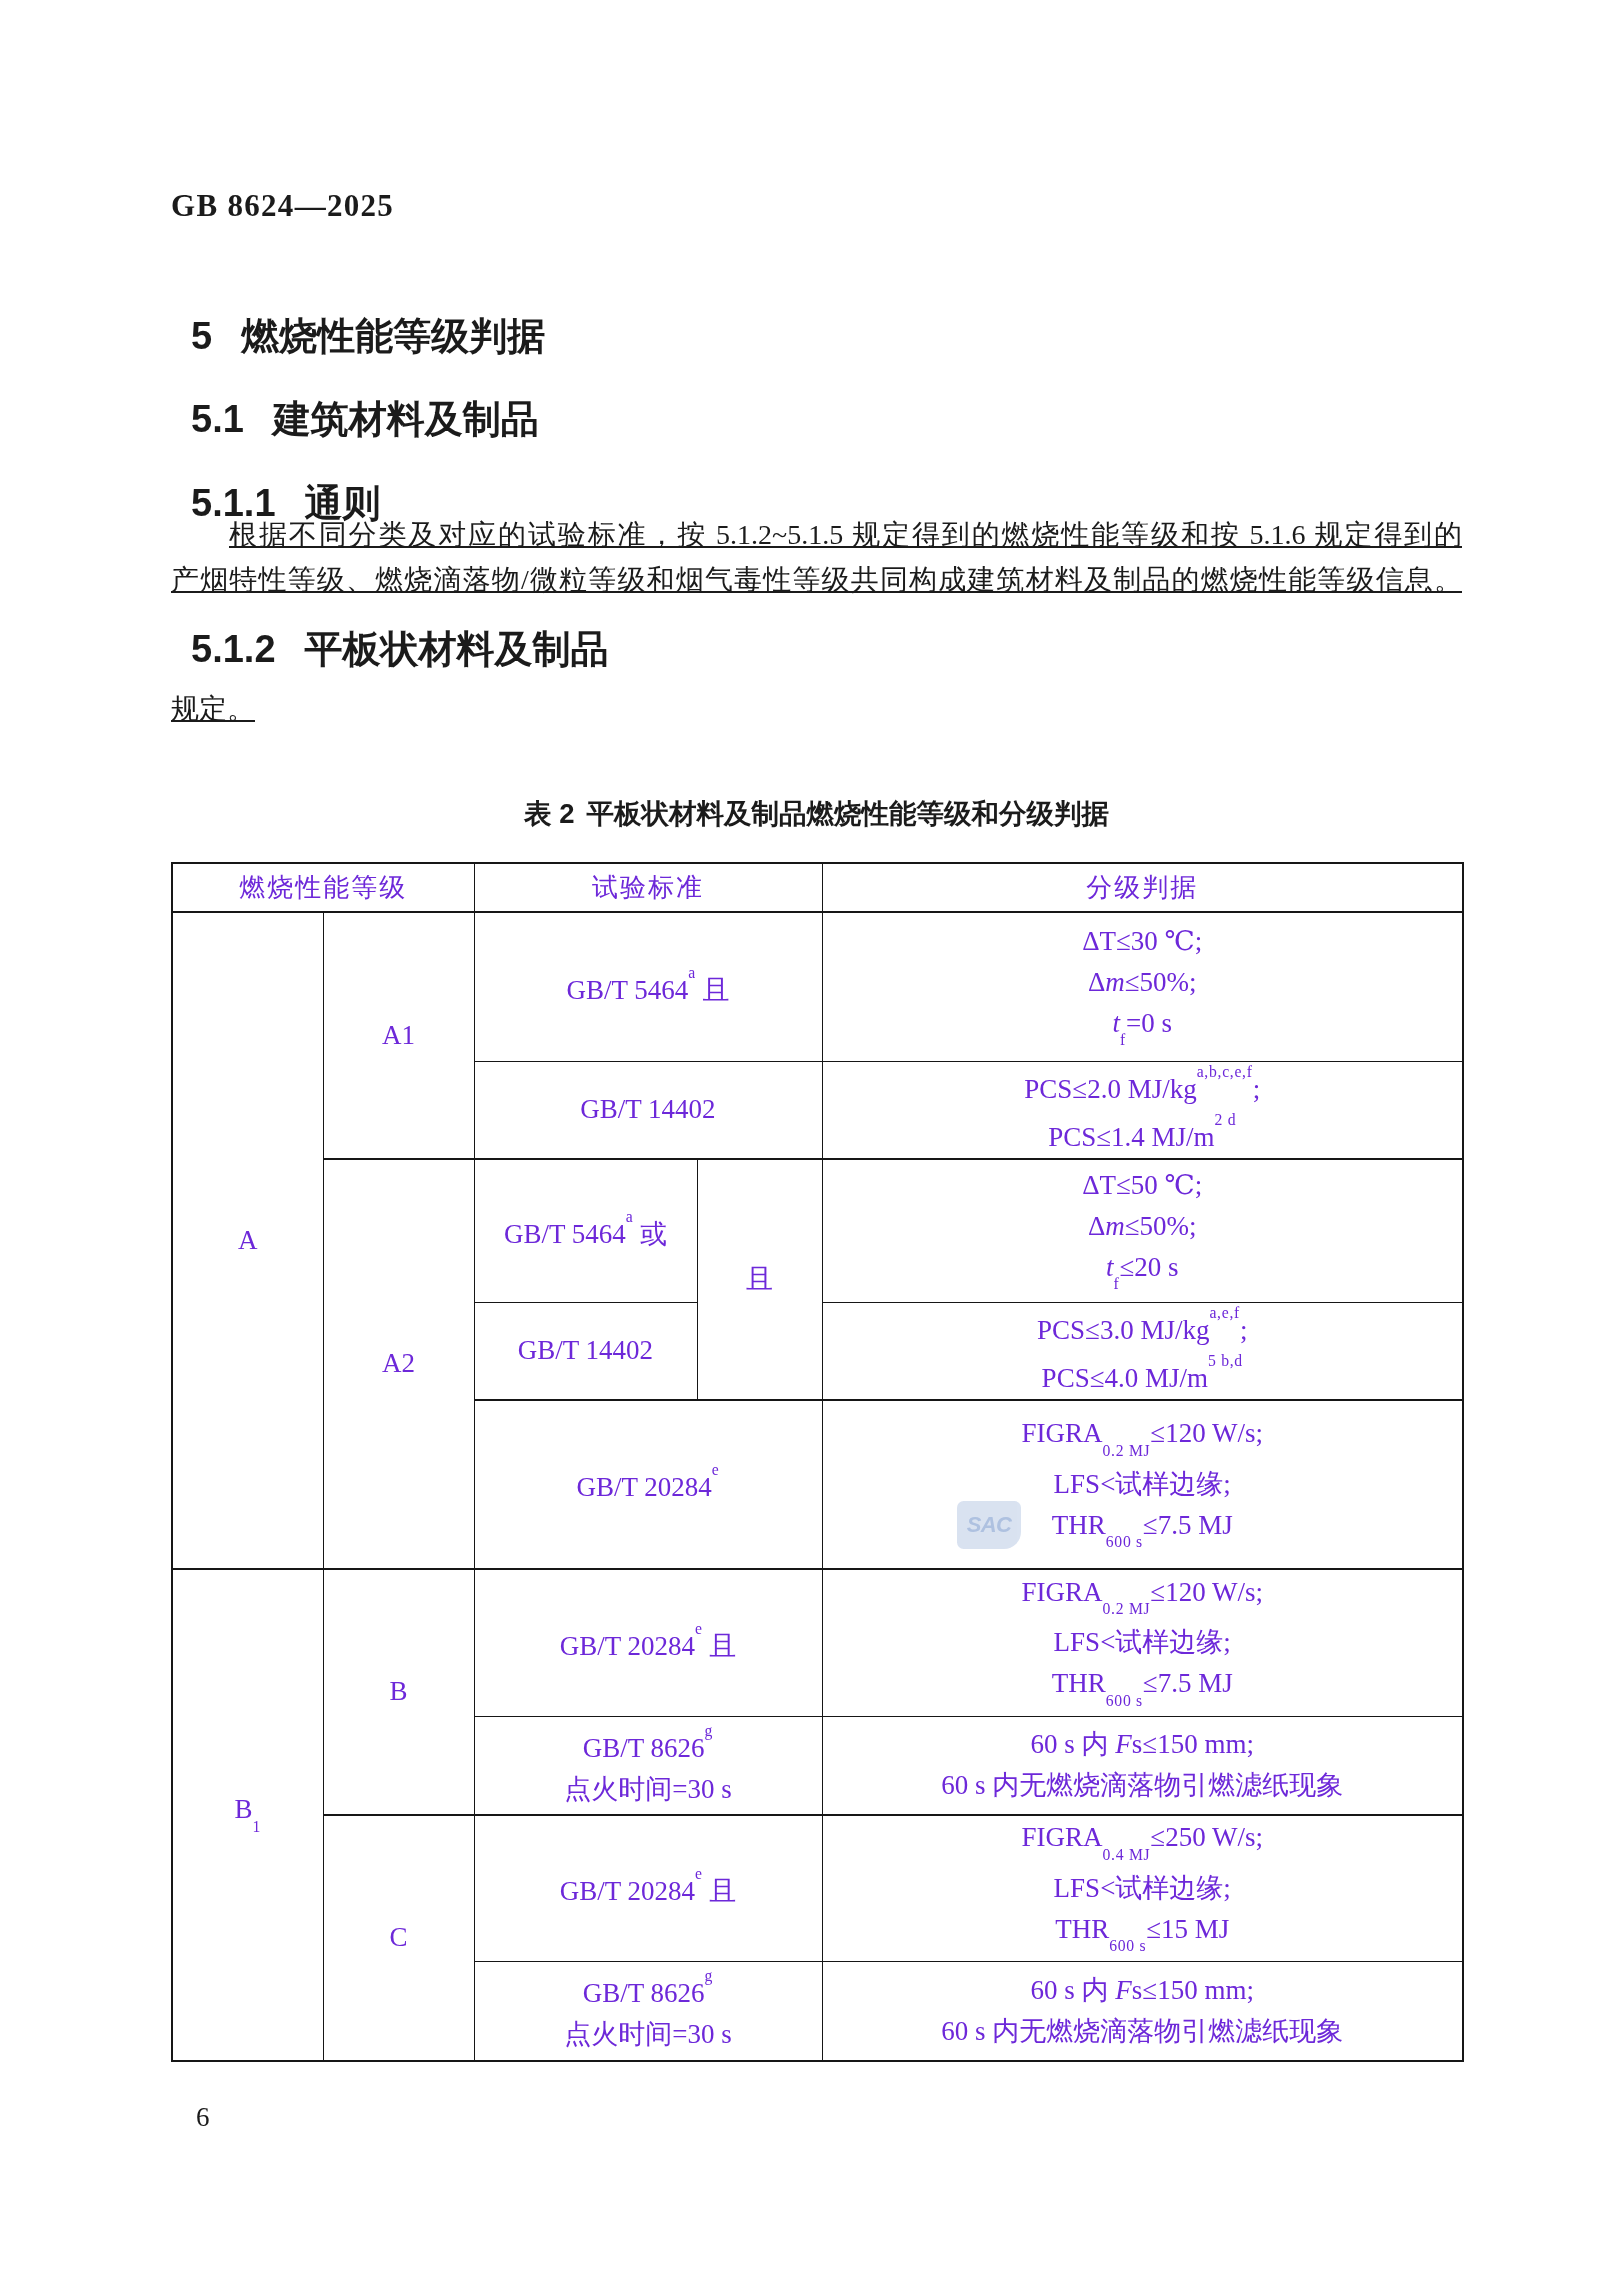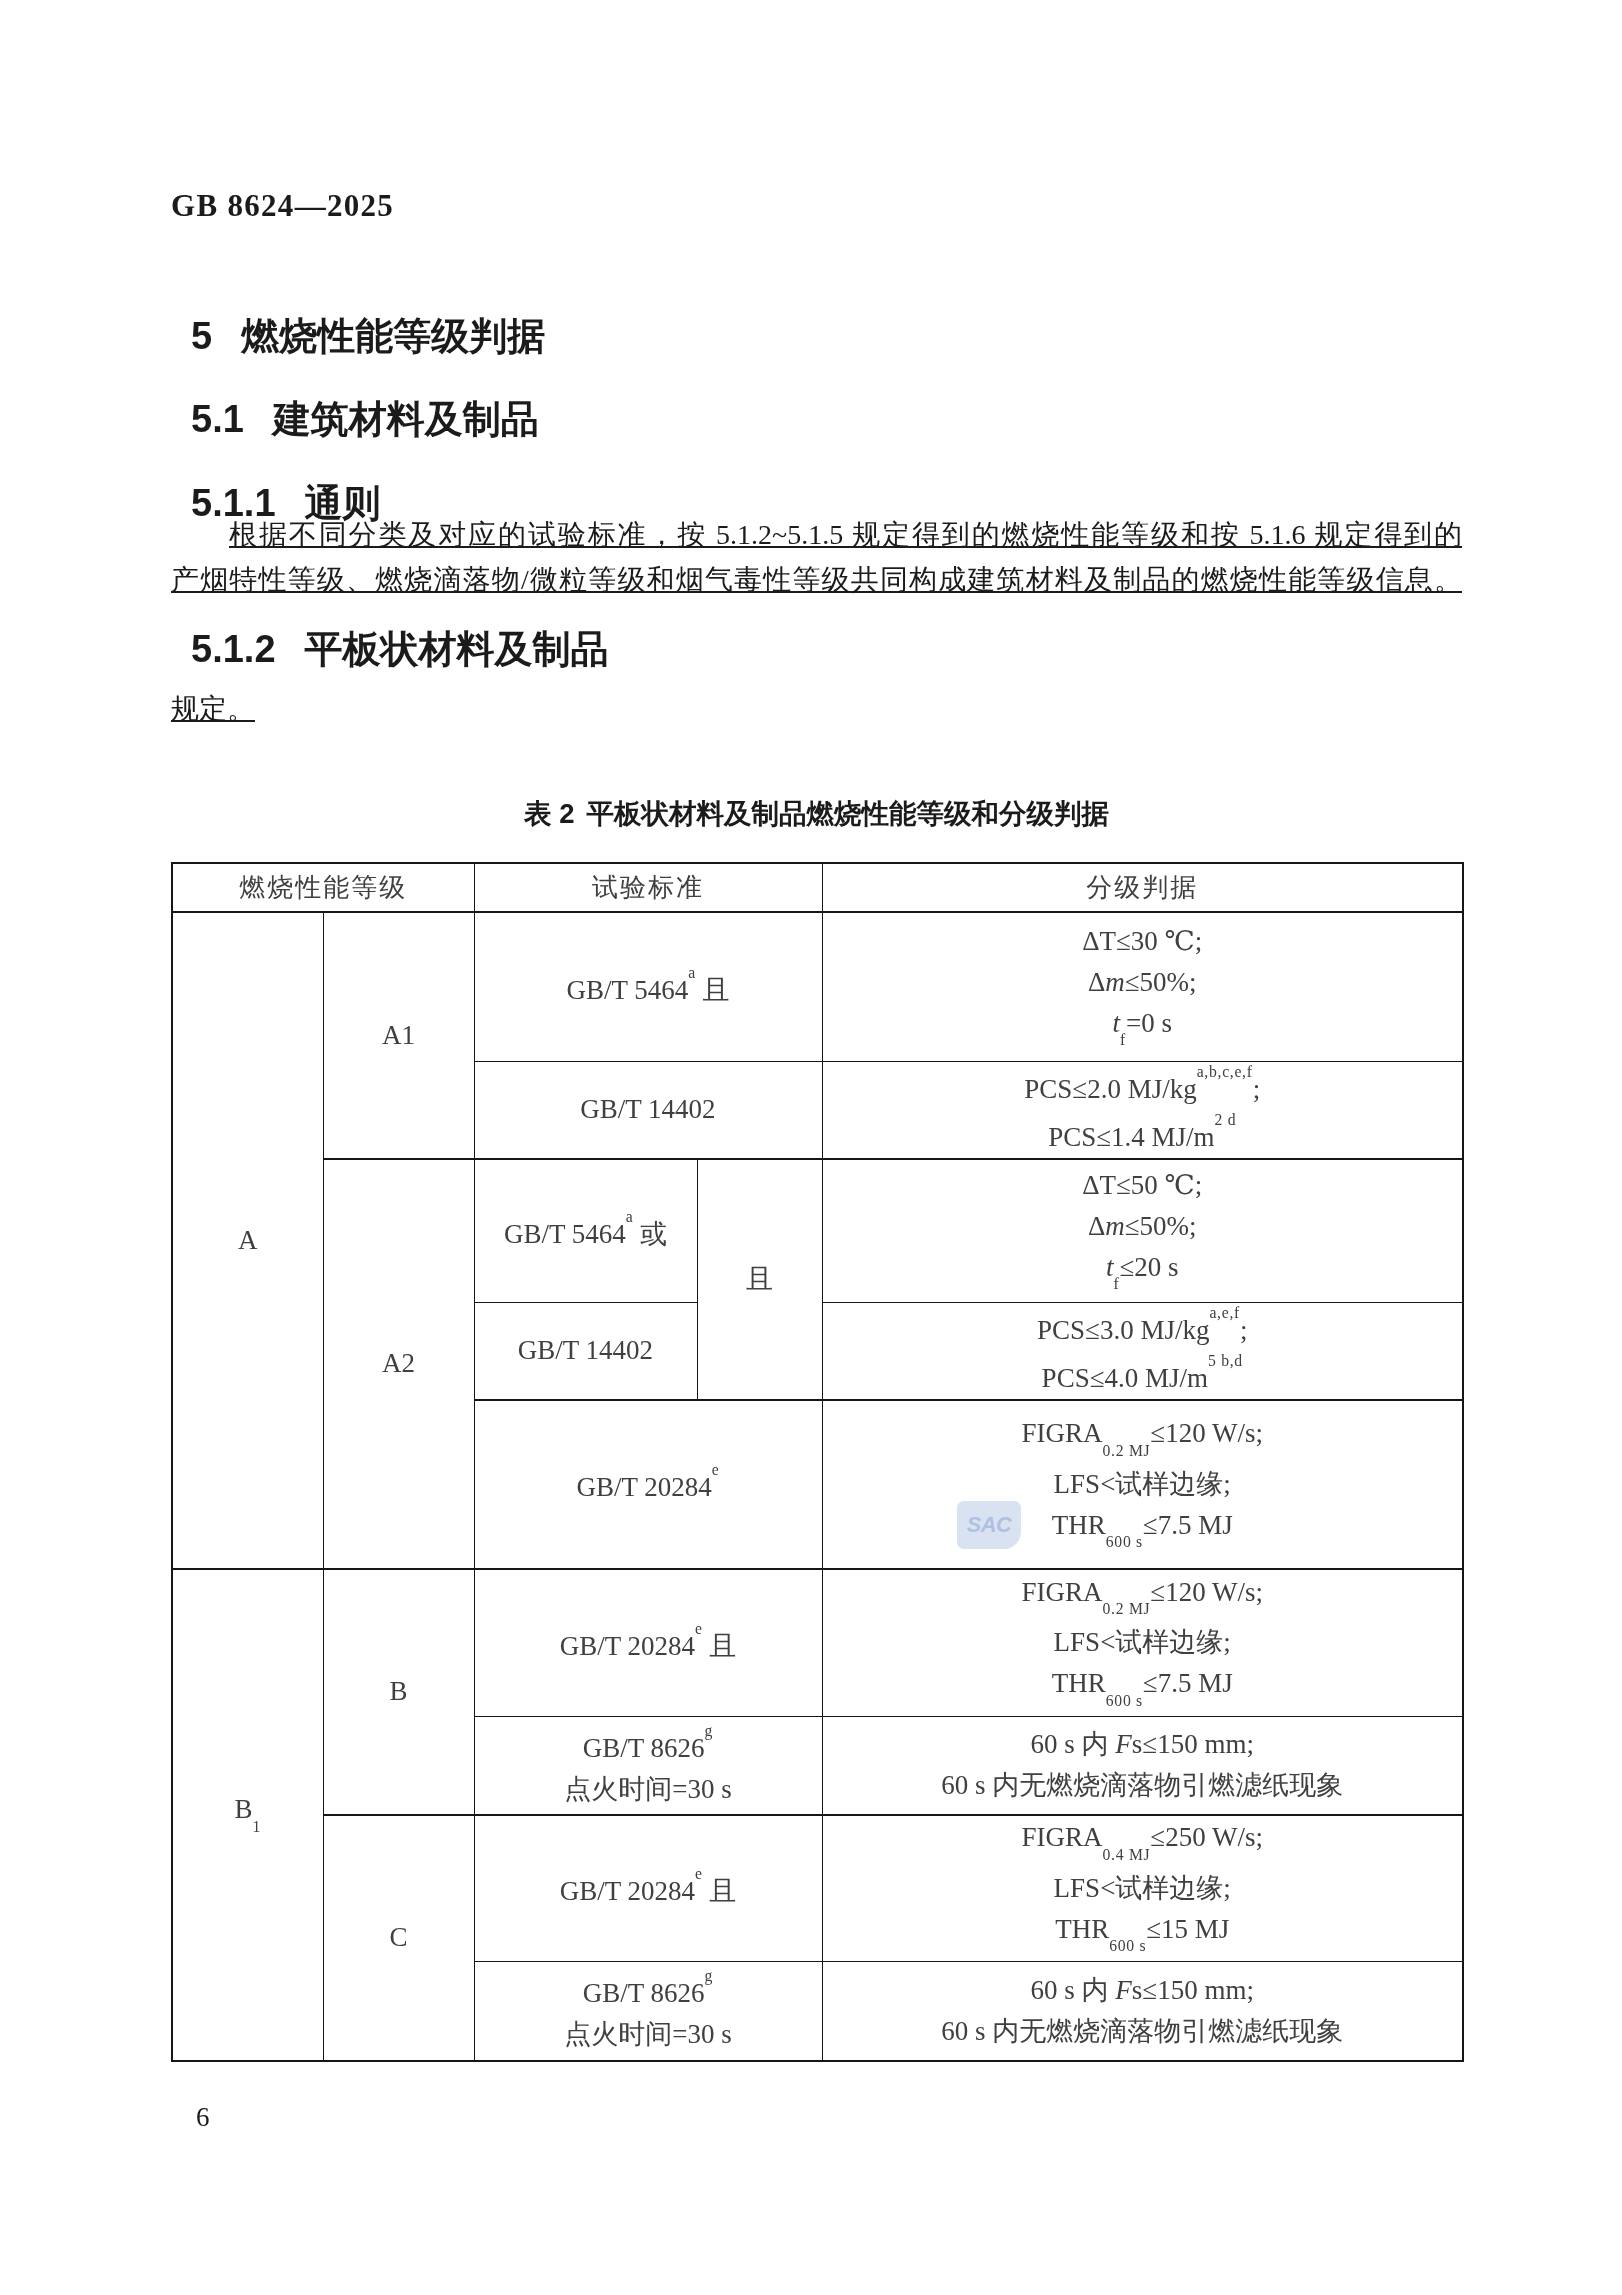--- a/index.html
+++ b/index.html
@@ -49,21 +49,21 @@
     font-family:"Liberation Sans","DejaVu Sans",sans-serif;
     font-weight:bold;font-size:27.5px;
     white-space:nowrap;
   }
   .tcaption .cap-label{margin-right:12px;}
   
   table.t2{
     position:absolute;left:171px;top:862px;
     border-collapse:collapse;table-layout:fixed;
     width:1291px;
-    font-size:27px;color:#404040;
+    font-size:27px;color:#6d28d9;
   }
   table.t2 th,table.t2 td{
     border:1.3px solid #161616;
     text-align:center;vertical-align:middle;
     padding:0;
     font-weight:normal;
     line-height:41px;
   }
   table.t2{border:2.6px solid #161616;}
   table.t2 tr.hdr th{

